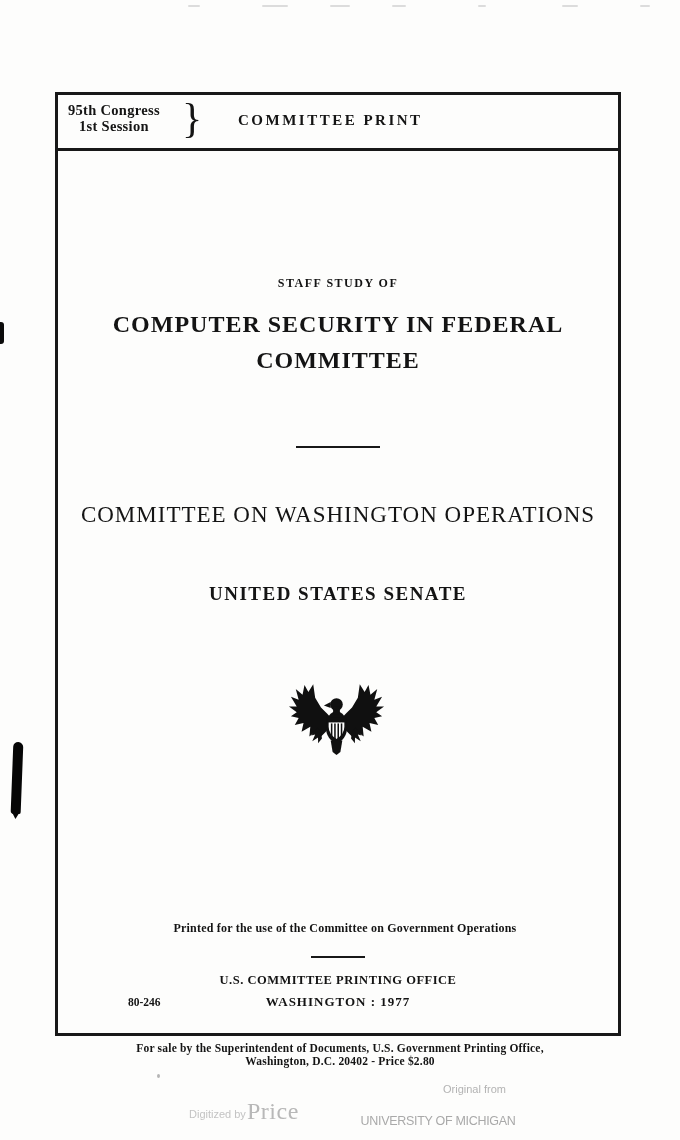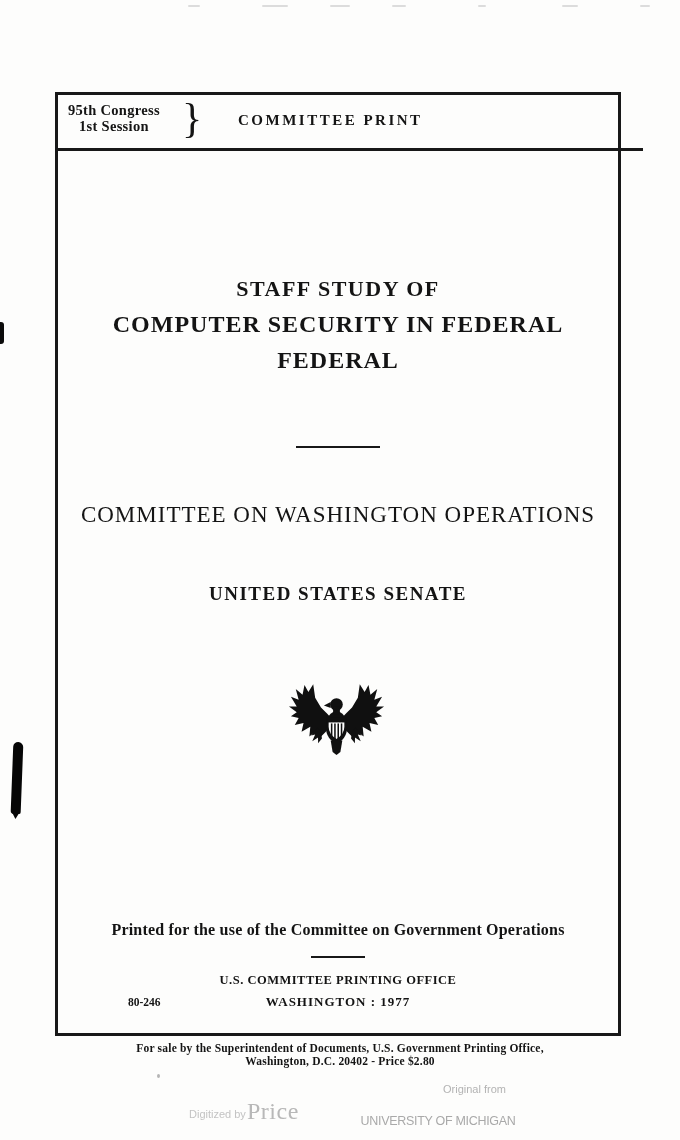--- a/index.html
+++ b/index.html
@@ -24,36 +24,36 @@
     border-radius:5px 5px 2px 3px;transform:rotate(2.2deg);}
   .pen-mark::after{content:"";position:absolute;left:1px;top:70px;border-left:4px solid transparent;
     border-right:4px solid transparent;border-top:7px solid #060606;}
   .dot-artifact{position:absolute;left:157px;top:1074px;width:3px;height:4px;background:#b5b5b5;border-radius:50%;}
 
   
   .frame{
     position:absolute;left:55px;top:92px;width:560px;height:938px;
     border:3px solid #181818;background:#fdfdfc;
   }
-  .hdr{position:absolute;left:0;top:0;width:100%;height:53px;border-bottom:3px solid #181818;padding-left:25px;}
+  .hdr{position:absolute;left:0;top:0;width:100%;height:53px;border-bottom:3px solid #181818;}
   .congress-block{position:absolute;left:10px;top:7px;text-align:center;
     font-size:14.5px;font-weight:700;line-height:16px;letter-spacing:.3px;}
   .hdr-brace{position:absolute;left:124px;top:-1px;font-size:42px;font-weight:400;line-height:48px;}
   .committee-print{position:absolute;left:180px;top:17px;font-size:15px;font-weight:700;letter-spacing:2.5px;}
 
   .c{position:absolute;left:0;width:100%;text-align:center;}
-  .t1{top:181px;font-size:22px;font-weight:700;letter-spacing:1.5px;}
+  .t1{top:181px;font-size:12px;font-weight:700;letter-spacing:1.5px;}
   .t2{top:216px;font-size:24px;font-weight:700;letter-spacing:1px;}
   .t3{top:252px;font-size:24px;font-weight:700;letter-spacing:1px;}
   .rule1{position:absolute;top:351px;left:50%;margin-left:-42px;width:84px;height:2px;background:#181818;}
   .cm1{top:407px;font-size:23px;font-weight:400;letter-spacing:1px;}
   .cm2{top:451px;font-size:19px;font-weight:700;letter-spacing:1.5px;margin-top:37px;}
   .eagle{position:absolute;top:586px;left:50%;margin-left:-50px;width:97px;height:80px;}
   .date{top:695px;font-size:15px;font-weight:700;letter-spacing:1px;}
-  .printedfor{top:826px;font-size:16px;font-weight:700;letter-spacing:.2px;}
+  .printedfor{top:826px;font-size:12px;font-weight:700;letter-spacing:.2px;margin-left:7px;}
   .rule2{position:absolute;top:861px;left:50%;margin-left:-27px;width:54px;height:2px;background:#181818;}
   .office{top:878px;font-size:12.5px;font-weight:700;letter-spacing:.5px;}
   .placeyear{top:899px;font-size:13px;font-weight:700;letter-spacing:1px;}
   .stocknum{position:absolute;left:26px;top:901px;font-size:11.5px;font-weight:700;padding-left:44px;}
 
   .sale1{top:1042px;font-size:11.5px;font-weight:700;letter-spacing:.2px;}
   .sale2{top:1055px;font-size:11.5px;font-weight:700;letter-spacing:.2px;}
 
   
   .scanfoot{position:absolute;left:0;top:0;width:100%;height:100%;pointer-events:none;}
@@ -91,21 +91,21 @@
       <div class="congress-block">
         <div>95th Congress</div>
         <div>1st Session</div>
       </div>
       <div class="hdr-brace">}</div>
       <div class="committee-print">COMMITTEE PRINT</div>
     </div>
 
     <div class="c t1">STAFF STUDY OF</div>
     <div class="c t2">COMPUTER SECURITY IN FEDERAL</div>
-    <div class="c t3">FEDERAL</div>
+    <div class="c t3">COMMITTEE</div>
 
     <div class="rule1"></div>
 
     <div class="c cm1">COMMITTEE ON WASHINGTON OPERATIONS</div>
     <div class="c cm2">UNITED STATES SENATE</div>
 
     <svg class="eagle" viewBox="0 0 100 82" xmlns="http://www.w3.org/2000/svg">
       <g fill="#101010">
 
         <polygon points="46,40 41,34 34,27 28,17 26,3 21,11 17,4 15,14 8,8 11,19 3,16 9,26 1,26 9,32 3,36 11,38 7,45 16,43 14,52 23,47 22,57 31,50 31,60 39,52 43,47"></polygon>

